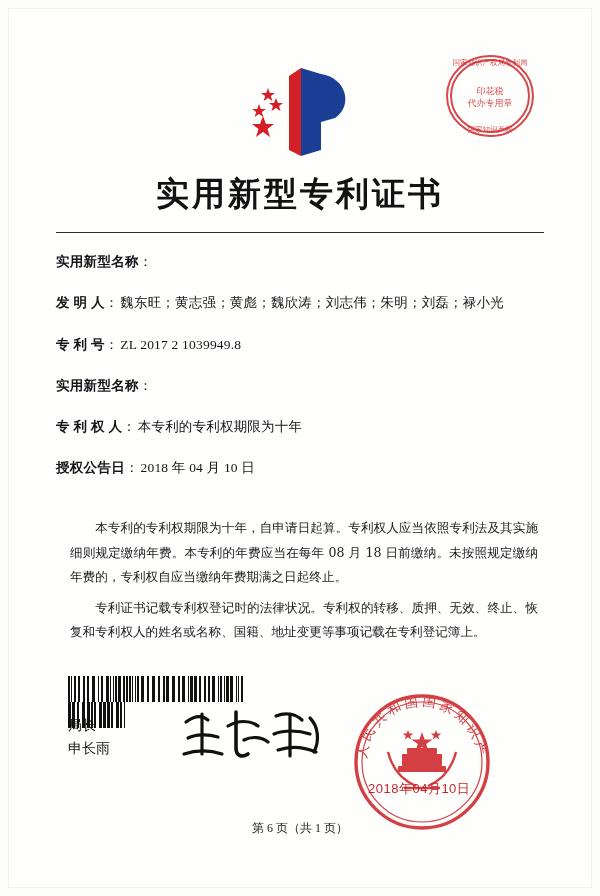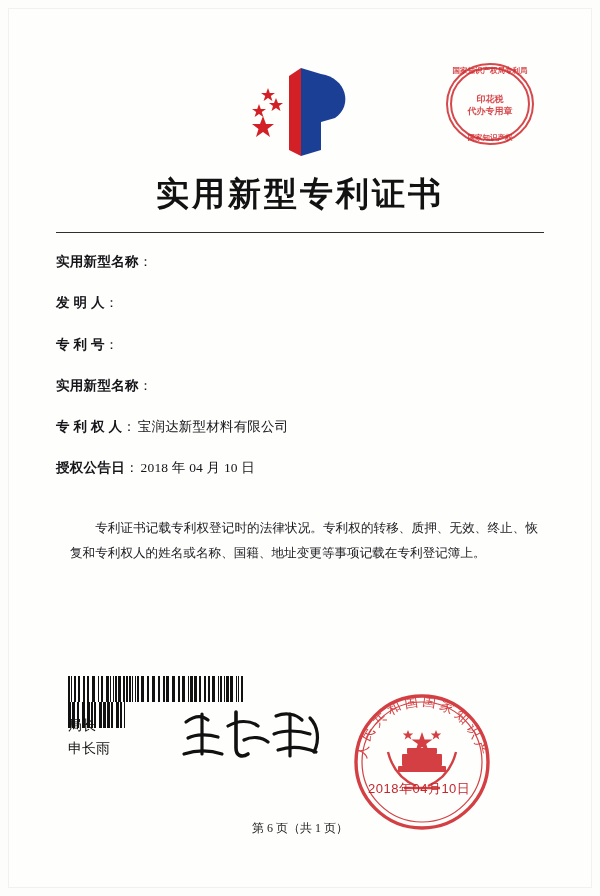--- a/index.html
+++ b/index.html
@@ -49,24 +49,23 @@
     left: 243px;
     top: 62px;
     width: 120px;
     height: 100px;
   }
 
   
   .top-seal {
     position: absolute;
     right: 62px;
-    top: 56px;
+    top: 48px;
     width: 96px;
     height: 96px;
-    font-weight: bold;
   }
 
   .title {
     position: absolute;
     left: 0;
     right: 0;
     top: 172px;
     text-align: center;
     font-size: 33px;
     font-weight: bold;
@@ -233,42 +232,45 @@
   <div class="rule"></div>
 
   <div class="fields">
     <div class="field-row">
       <span class="field-label">实用新型名称</span>
       <span class="field-colon">：</span>
     </div>
     <div class="field-row">
       <span class="field-label">发 明 人</span>
       <span class="field-colon">：</span>
+      <span class="field-value">魏东旺；黄志强；黄彪；魏欣涛；刘志伟；朱明；刘磊；禄小光</span>
     </div>
     <div class="field-row">
       <span class="field-label">专 利 号</span>
       <span class="field-colon">：</span>
+      <span class="field-value">ZL 2017 2 1039949.8</span>
     </div>
     <div class="field-row">
       <span class="field-label">实用新型名称</span>
       <span class="field-colon">：</span>
     </div>
     <div class="field-row">
       <span class="field-label">专 利 权 人</span>
       <span class="field-colon">：</span>
-      <span class="field-value">宝润达新型材料有限公司</span>
+      <span class="field-value">本专利的专利权期限为十年</span>
     </div>
     <div class="field-row">
       <span class="field-label">授权公告日</span>
       <span class="field-colon">：</span>
       <span class="field-value">2018 年 04 月 10 日</span>
     </div>
   </div>
 
   <div class="body-text">
+    <p>本专利的专利权期限为十年，自申请日起算。专利权人应当依照专利法及其实施细则规定缴纳年费。本专利的年费应当在每年 08 月 18 日前缴纳。未按照规定缴纳年费的，专利权自应当缴纳年费期满之日起终止。</p>
     <p>专利证书记载专利权登记时的法律状况。专利权的转移、质押、无效、终止、恢复和专利权人的姓名或名称、国籍、地址变更等事项记载在专利登记簿上。</p>
   </div>
 
   <div class="barcode" id="barcode"><i style="width:2px"></i><i style="width:1px;background:transparent"></i><i style="width:1px"></i><i style="width:2px;background:transparent"></i><i style="width:2px"></i><i style="width:2px;background:transparent"></i><i style="width:2px"></i><i style="width:3px;background:transparent"></i><i style="width:2px"></i><i style="width:2px;background:transparent"></i><i style="width:2px"></i><i style="width:3px;background:transparent"></i><i style="width:3px"></i><i style="width:3px;background:transparent"></i><i style="width:1px"></i><i style="width:2px;background:transparent"></i><i style="width:2px"></i><i style="width:3px;background:transparent"></i><i style="width:3px"></i><i style="width:1px;background:transparent"></i><i style="width:1px"></i><i style="width:2px;background:transparent"></i><i style="width:1px"></i><i style="width:1px;background:transparent"></i><i style="width:2px"></i><i style="width:1px;background:transparent"></i><i style="width:3px"></i><i style="width:2px;background:transparent"></i><i style="width:2px"></i><i style="width:1px;background:transparent"></i><i style="width:2px"></i><i style="width:1px;background:transparent"></i><i style="width:2px"></i><i style="width:1px;background:transparent"></i><i style="width:1px"></i><i style="width:2px;background:transparent"></i><i style="width:1px"></i><i style="width:1px;background:transparent"></i><i style="width:2px"></i><i style="width:2px;background:transparent"></i><i style="width:3px"></i><i style="width:3px;background:transparent"></i><i style="width:2px"></i><i style="width:3px;background:transparent"></i><i style="width:3px"></i><i style="width:3px;background:transparent"></i><i style="width:2px"></i><i style="width:3px;background:transparent"></i><i style="width:2px"></i><i style="width:1px;background:transparent"></i><i style="width:3px"></i><i style="width:3px;background:transparent"></i><i style="width:3px"></i><i style="width:3px;background:transparent"></i><i style="width:2px"></i><i style="width:2px;background:transparent"></i><i style="width:3px"></i><i style="width:3px;background:transparent"></i><i style="width:1px"></i><i style="width:1px;background:transparent"></i><i style="width:3px"></i><i style="width:1px;background:transparent"></i><i style="width:3px"></i><i style="width:2px;background:transparent"></i><i style="width:2px"></i><i style="width:3px;background:transparent"></i><i style="width:2px"></i><i style="width:2px;background:transparent"></i><i style="width:2px"></i><i style="width:2px;background:transparent"></i><i style="width:3px"></i><i style="width:3px;background:transparent"></i><i style="width:1px"></i><i style="width:1px;background:transparent"></i><i style="width:2px"></i><i style="width:2px;background:transparent"></i><i style="width:1px"></i><i style="width:1px;background:transparent"></i><i style="width:3px"></i><i style="width:1px;background:transparent"></i><i style="width:3px"></i><i style="width:3px;background:transparent"></i><i style="width:1px"></i><i style="width:1px;background:transparent"></i><i style="width:1px"></i><i style="width:2px;background:transparent"></i><i style="width:2px"></i><i style="width:1px;background:transparent"></i><i style="width:3px"></i><i style="width:1px;background:transparent"></i><i style="width:3px"></i><i style="width:2px;background:transparent"></i><i style="width:2px"></i><i style="width:3px;background:transparent"></i><i style="width:3px"></i><i style="width:2px;background:transparent"></i><i style="width:3px"></i><i style="width:1px;background:transparent"></i><i style="width:2px"></i><i style="width:1px;background:transparent"></i><i style="width:2px"></i><i style="width:3px;background:transparent"></i><i style="width:3px"></i><i style="width:1px;background:transparent"></i><i style="width:3px"></i><i style="width:1px;background:transparent"></i><i style="width:3px"></i><i style="width:1px;background:transparent"></i><i style="width:2px"></i><i style="width:3px;background:transparent"></i><i style="width:3px"></i><i style="width:1px;background:transparent"></i><i style="width:2px"></i><i style="width:2px;background:transparent"></i><i style="width:1px"></i><i style="width:1px;background:transparent"></i></div>
 
   <div class="director">
     <div>局长</div>
     <div>申长雨</div>
   </div>
 

